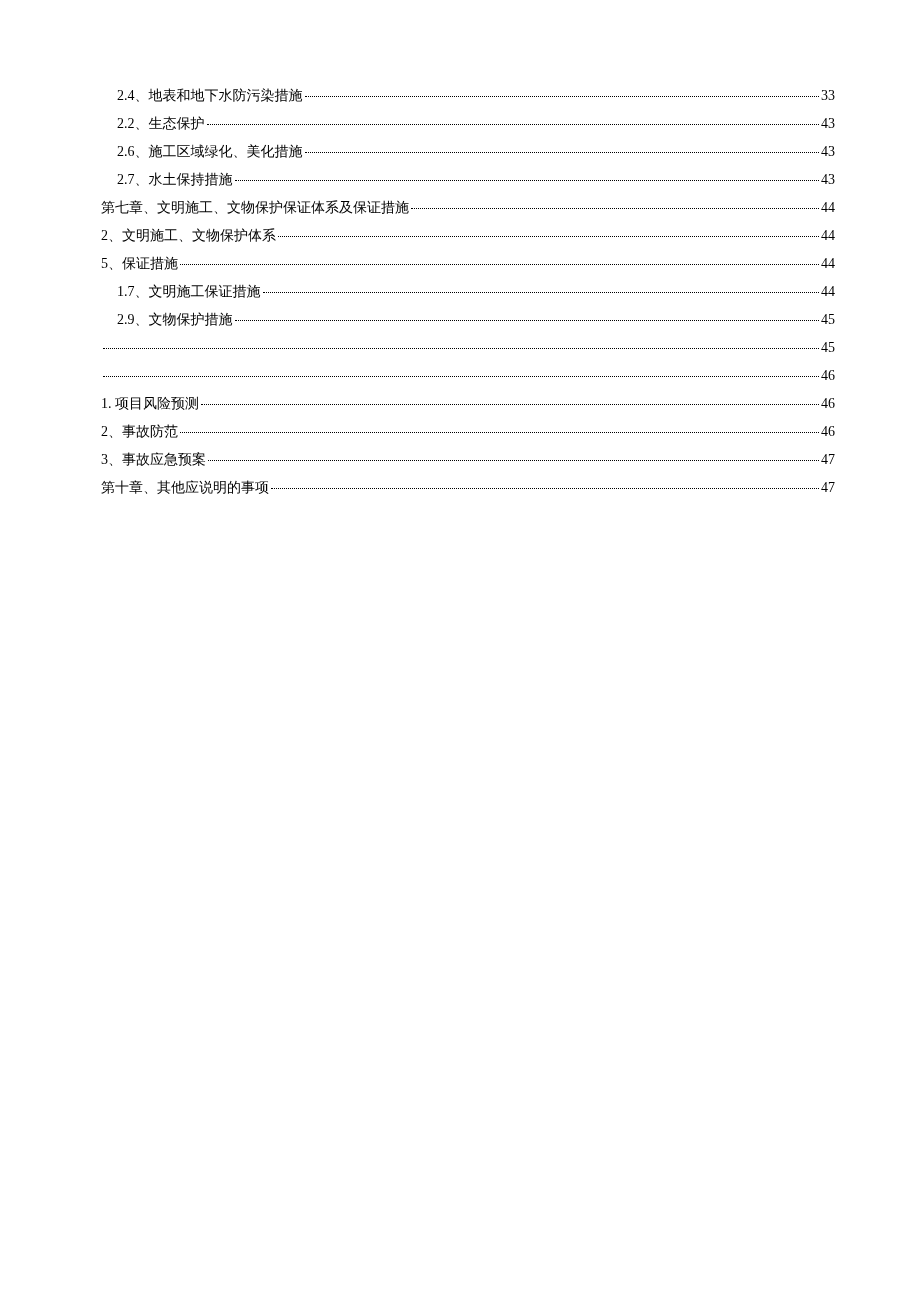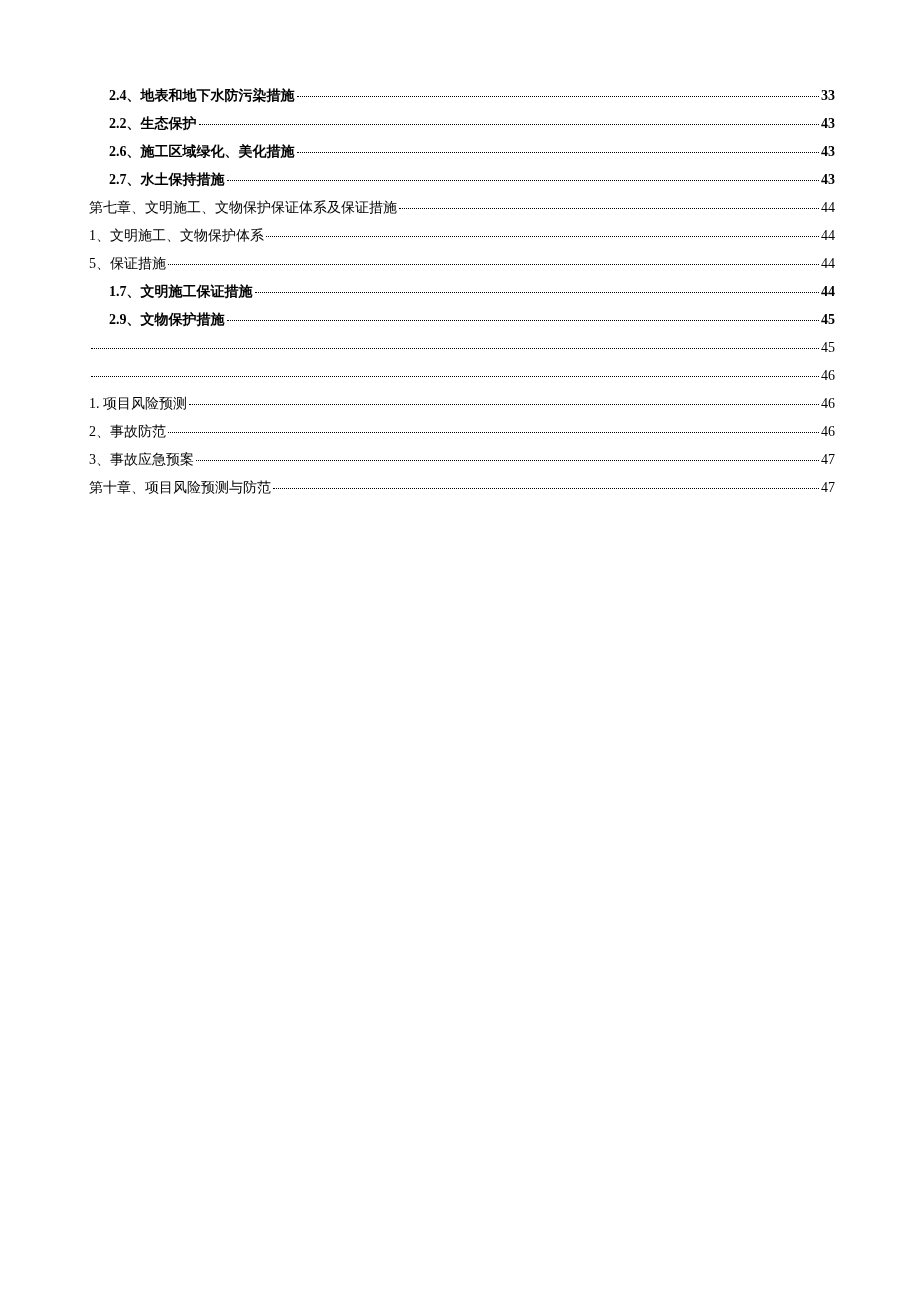--- a/index.html
+++ b/index.html
@@ -20,25 +20,24 @@
       width: 100%;
     }
     .toc-entry {
       display: flex;
       align-items: baseline;
       white-space: nowrap;
       margin-bottom: 7px;
       line-height: 1.5;
     }
     .toc-entry.level-0 {
-      margin-left: 4px;
+      margin-left: 16px;
     }
     .toc-entry.level-1 {
-      margin-left: 24px;
-      font-weight: bold;
+      margin-left: 32px;
     }
     .toc-label {
       flex-shrink: 0;
     }
     .toc-dots {
       flex: 1;
       border-bottom: 1px dotted #000000;
       margin: 0 2px;
       position: relative;
       top: -3px;
@@ -71,21 +70,21 @@
       <span class="toc-label">2.7、水土保持措施</span>
       <span class="toc-dots"></span>
       <span class="toc-page">43</span>
     </div>
     <div class="toc-entry level-0">
       <span class="toc-label">第七章、文明施工、文物保护保证体系及保证措施</span>
       <span class="toc-dots"></span>
       <span class="toc-page">44</span>
     </div>
     <div class="toc-entry level-0">
-      <span class="toc-label">1、文明施工、文物保护体系</span>
+      <span class="toc-label">2、文明施工、文物保护体系</span>
       <span class="toc-dots"></span>
       <span class="toc-page">44</span>
     </div>
     <div class="toc-entry level-0">
       <span class="toc-label">5、保证措施</span>
       <span class="toc-dots"></span>
       <span class="toc-page">44</span>
     </div>
     <div class="toc-entry level-1">
       <span class="toc-label">1.7、文明施工保证措施</span>
@@ -114,17 +113,17 @@
       <span class="toc-label">2、事故防范</span>
       <span class="toc-dots"></span>
       <span class="toc-page">46</span>
     </div>
     <div class="toc-entry level-0">
       <span class="toc-label">3、事故应急预案</span>
       <span class="toc-dots"></span>
       <span class="toc-page">47</span>
     </div>
     <div class="toc-entry level-0">
-      <span class="toc-label">第十章、项目风险预测与防范</span>
+      <span class="toc-label">第十章、其他应说明的事项</span>
       <span class="toc-dots"></span>
       <span class="toc-page">47</span>
     </div>
   </div>
 
 </body></html>

